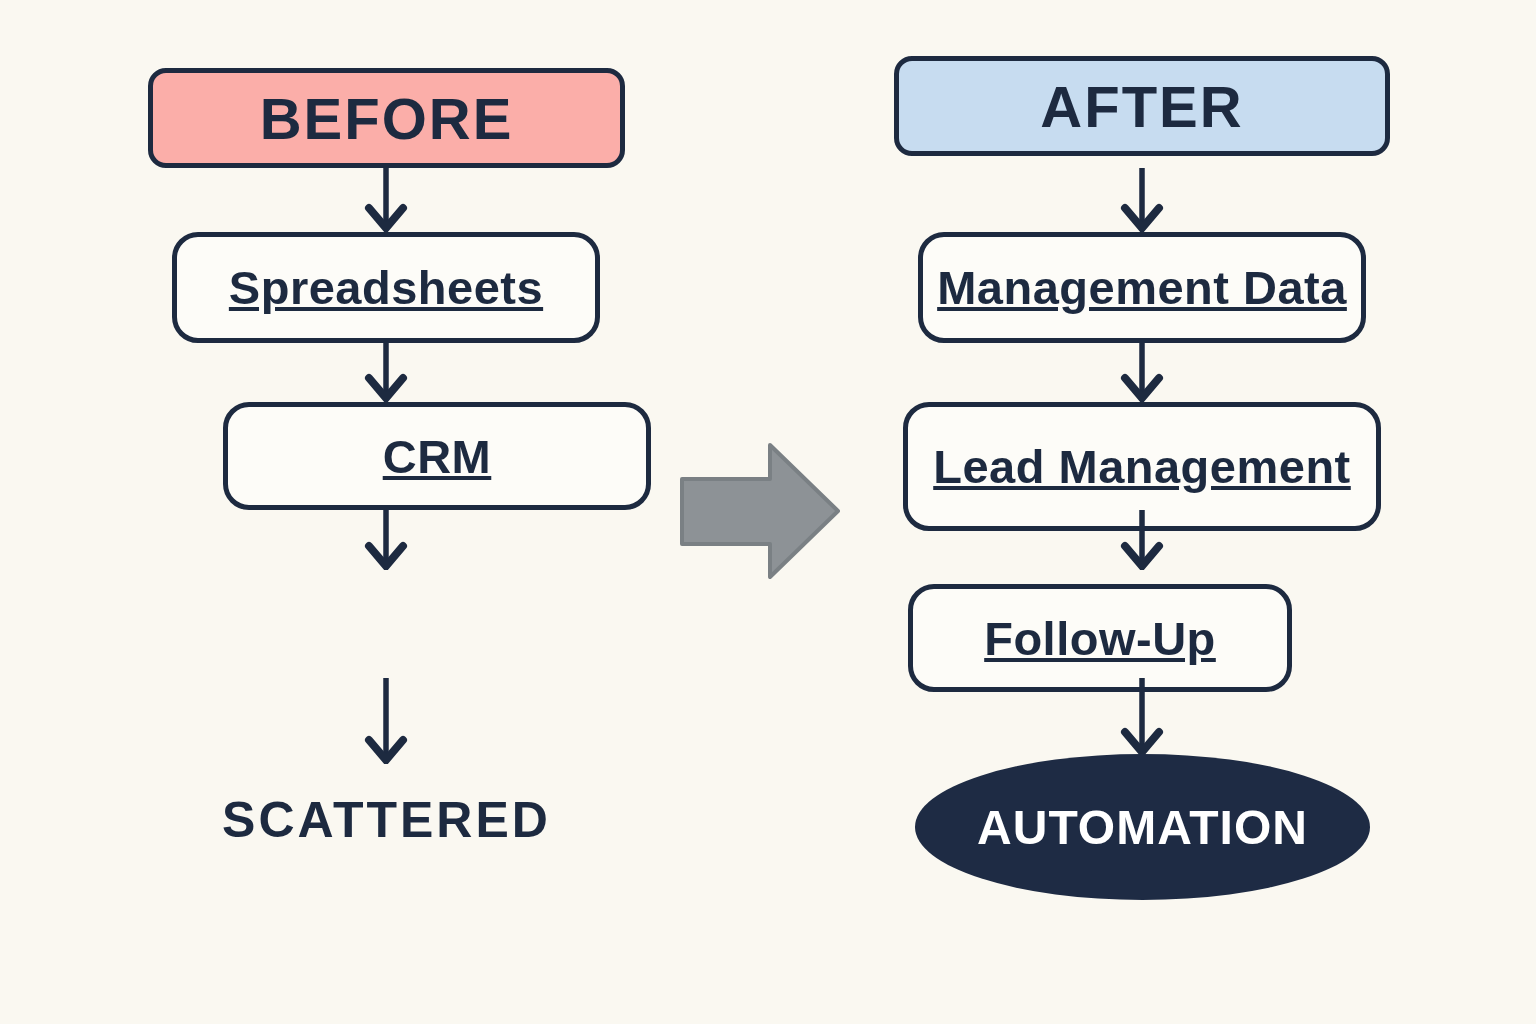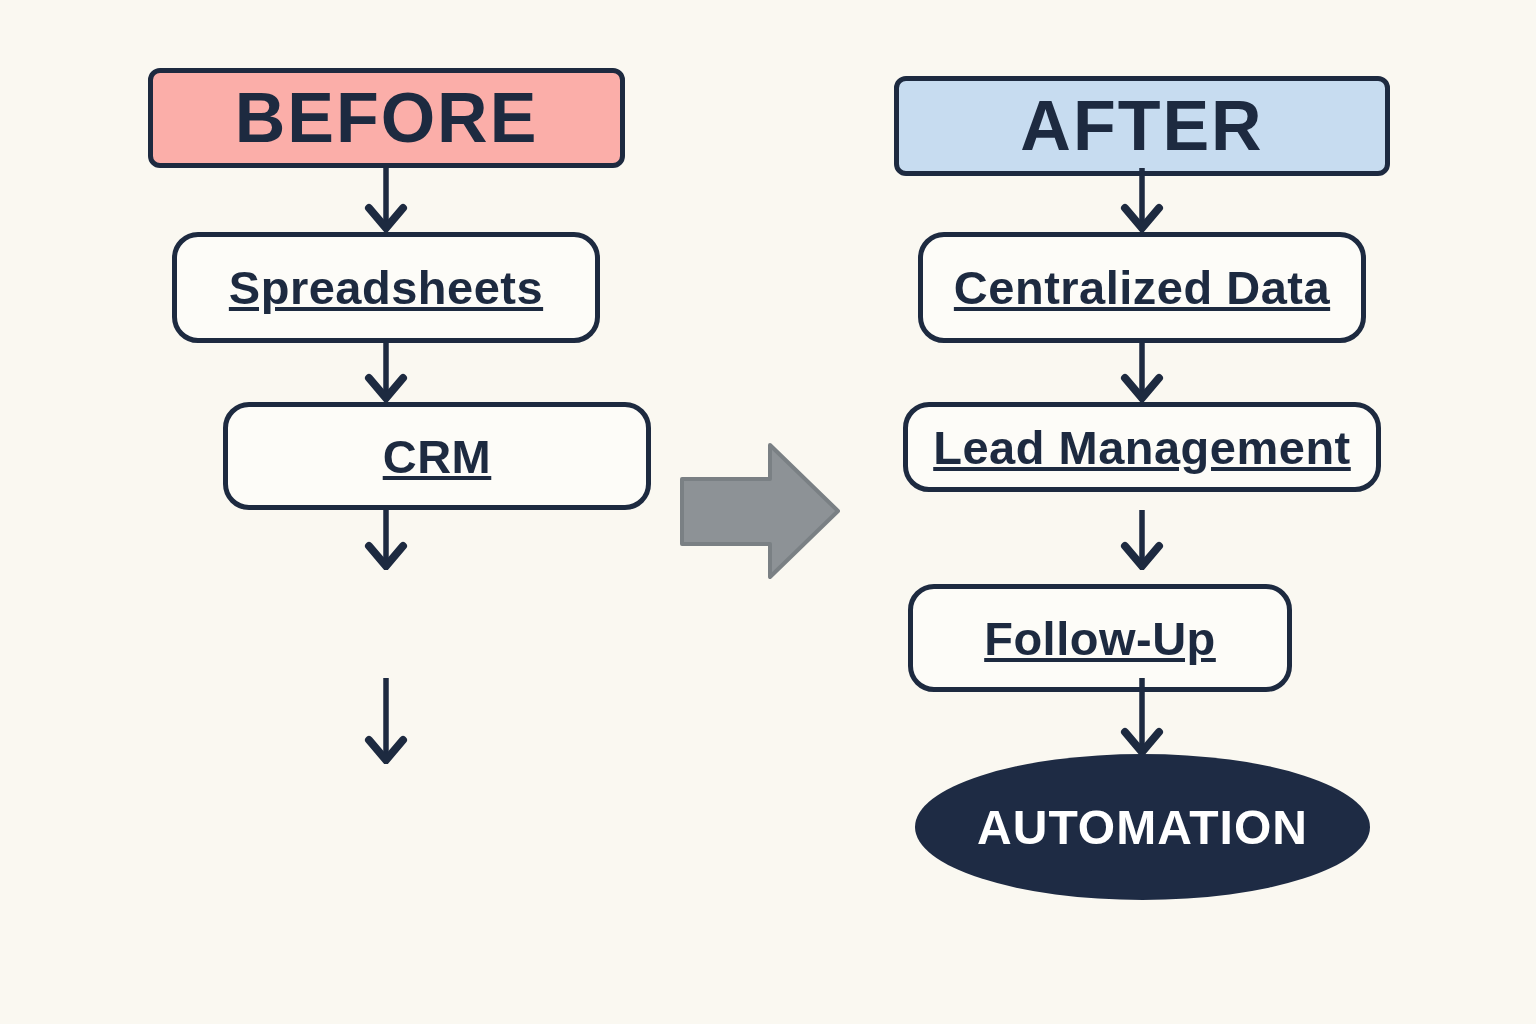--- a/index.html
+++ b/index.html
@@ -18,22 +18,22 @@
   .canvas{
     position:relative;
     width:1536px;height:1024px;
     background:var(--bg);
     overflow:hidden;
   }
   .abs{position:absolute; box-sizing:border-box;}
   .header{
     display:flex;align-items:center;justify-content:center;
     border:5px solid var(--navy);
-    border-radius:12px;
-    font-weight:bold;font-size:70px;letter-spacing:2px;
+    border-radius:18px;
+    font-weight:bold;font-size:58px;letter-spacing:2px;
     color:var(--navy);
   }
   .header.before{background:var(--before-fill);}
   .header.after{background:var(--after-fill);}
   .node{
     display:flex;align-items:center;justify-content:center;
     border:5px solid var(--navy);
     border-radius:26px;
     background:var(--node-fill);
     font-weight:bold;font-size:47px;
@@ -91,40 +91,41 @@
     <line x1="22" y1="0" x2="22" y2="50"></line>
     <polyline points="5,36 22,56 39,36"></polyline>
   </svg>
 
 
   <svg class="abs varrow" style="left:364px;top:678px;" width="44" height="86" viewBox="0 0 44 86">
     <line x1="22" y1="0" x2="22" y2="76"></line>
     <polyline points="5,62 22,82 39,62"></polyline>
   </svg>
 
+  <div class="abs result-label" style="left:148px;top:790px;width:477px;height:60px;">SCATTERED</div>
 
   <svg class="abs big-arrow" style="left:670px;top:435px;" width="180" height="152" viewBox="0 0 180 152">
     <polygon points="12,44 100,44 100,10 168,76 100,142 100,109 12,109"></polygon>
   </svg>
 
-  <div class="abs header after" style="left:894px;top:76px;width:496px;height:100px;">AFTER</div>
+  <div class="abs header after" style="left:894px;top:56px;width:496px;height:100px;">AFTER</div>
 
   <svg class="abs varrow" style="left:1120px;top:168px;" width="44" height="64" viewBox="0 0 44 64">
     <line x1="22" y1="0" x2="22" y2="54"></line>
     <polyline points="5,40 22,60 39,40"></polyline>
   </svg>
 
-  <div class="abs node" style="left:918px;top:232px;width:448px;height:111px;">Centralized Data</div>
+  <div class="abs node" style="left:918px;top:232px;width:448px;height:111px;">Management Data</div>
 
   <svg class="abs varrow" style="left:1120px;top:343px;" width="44" height="59" viewBox="0 0 44 59">
     <line x1="22" y1="0" x2="22" y2="49"></line>
     <polyline points="5,35 22,55 39,35"></polyline>
   </svg>
 
-  <div class="abs node" style="left:903px;top:402px;width:478px;height:90px;">Lead Management</div>
+  <div class="abs node" style="left:903px;top:402px;width:478px;height:129px;">Lead Management</div>
 
   <svg class="abs varrow" style="left:1120px;top:510px;" width="44" height="60" viewBox="0 0 44 60">
     <line x1="22" y1="0" x2="22" y2="50"></line>
     <polyline points="5,36 22,56 39,36"></polyline>
   </svg>
 
   <div class="abs node" style="left:908px;top:584px;width:384px;height:108px;">Follow-Up</div>
 
   <svg class="abs varrow" style="left:1120px;top:678px;" width="44" height="78" viewBox="0 0 44 78">
     <line x1="22" y1="0" x2="22" y2="68"></line>

